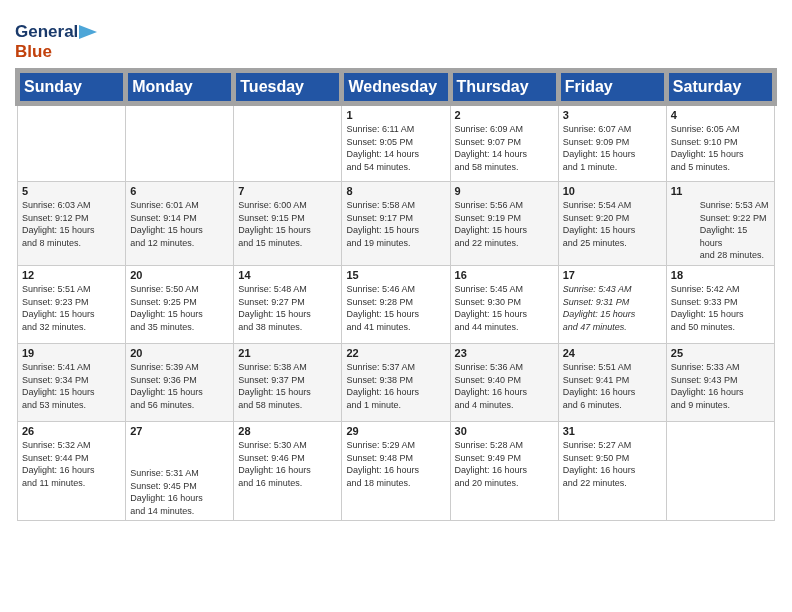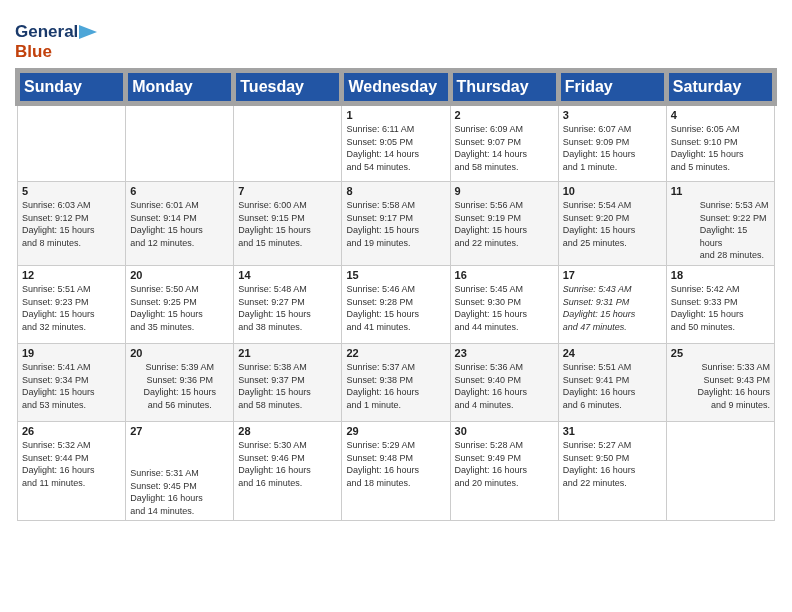--- a/index.html
+++ b/index.html
@@ -267,21 +267,21 @@
         <tr>
           <td>
             <span class="day-num">19</span>
             <div class="day-info" style="white-space: pre-line;">Sunrise: 5:41 AM
 Sunset: 9:34 PM
 Daylight: 15 hours
 and 53 minutes.</div>
           </td>
           <td>
             <span class="day-num">20</span>
-            <div class="day-info" style="white-space: pre-line; text-align: center;">Sunrise: 5:39 AM
+            <div class="day-info" style="white-space: pre-line;">Sunrise: 5:39 AM
 Sunset: 9:36 PM
 Daylight: 15 hours
 and 56 minutes.</div>
           </td>
           <td>
             <span class="day-num">21</span>
             <div class="day-info" style="white-space: pre-line;">Sunrise: 5:38 AM
 Sunset: 9:37 PM
 Daylight: 15 hours
 and 58 minutes.</div>
@@ -302,21 +302,21 @@
           </td>
           <td>
             <span class="day-num">24</span>
             <div class="day-info" style="white-space: pre-line;">Sunrise: 5:51 AM
 Sunset: 9:41 PM
 Daylight: 16 hours
 and 6 minutes.</div>
           </td>
           <td>
             <span class="day-num">25</span>
-            <div class="day-info" style="white-space: pre-line; text-align: right;">Sunrise: 5:33 AM
+            <div class="day-info" style="white-space: pre-line;">Sunrise: 5:33 AM
 Sunset: 9:43 PM
 Daylight: 16 hours
 and 9 minutes.</div>
           </td>
         </tr>
         <tr>
           <td>
             <span class="day-num">26</span>
             <div class="day-info" style="white-space: pre-line;">Sunrise: 5:32 AM
 Sunset: 9:44 PM

